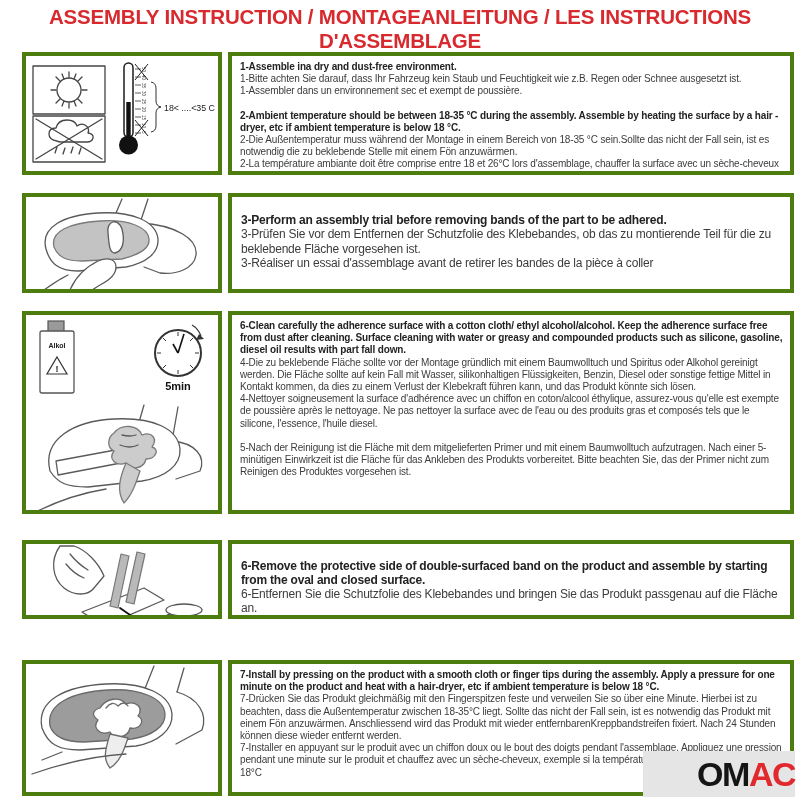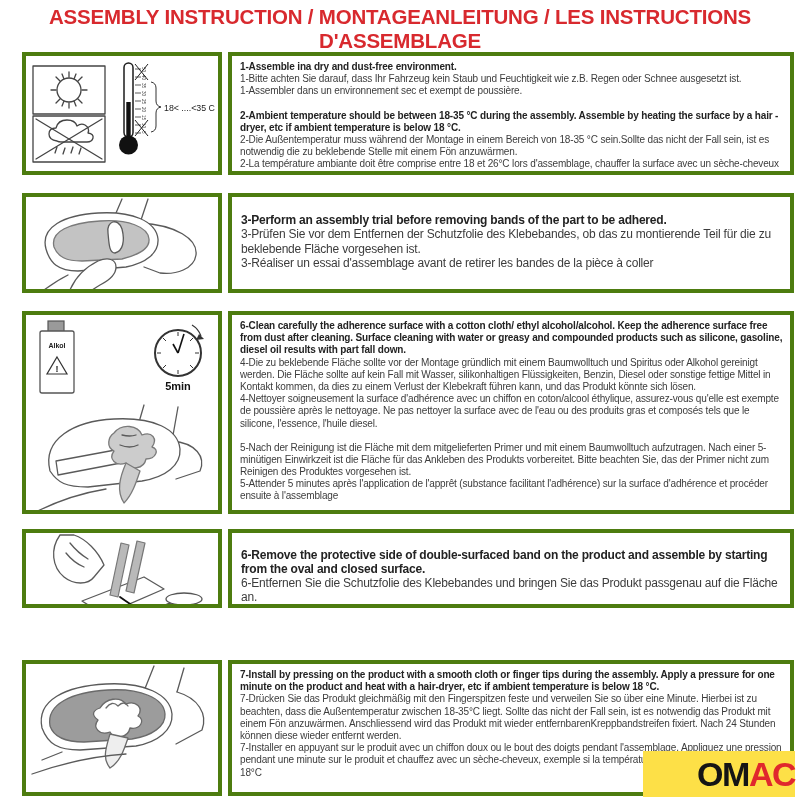--- a/index.html
+++ b/index.html
@@ -4,34 +4,34 @@
 <style>
   html,body{margin:0;padding:0;background:#ffffff;}
   .page{position:relative;width:800px;height:800px;background:#fff;overflow:hidden;
         font-family:"Liberation Sans",sans-serif;-webkit-font-smoothing:antialiased;}
   .title{position:absolute;top:5px;left:0;right:0;text-align:center;
          font-size:20.5px;font-weight:800;letter-spacing:-0.2px;color:#d8292e;margin:0;}
   .row{position:absolute;left:0;right:0;}
   .r1{top:40px;height:135px}
   .r2{top:181px;height:112px}
   .r3{top:299px;height:215px}
-  .r4{top:517px;height:91px}
+  .r4{top:528px;height:91px}
   .r5{top:648px;height:148px}
   .cell{position:absolute;top:0;bottom:0;border:4px solid #4d7c0f;background:#fff;box-sizing:border-box;margin-top:12px;}
   .left{left:22px;width:200px;overflow:hidden;}
   .right{left:228px;width:566px;overflow:hidden;}
   .txt p{margin:0;color:#3c3c3c;}
   .txt .en{font-weight:bold;color:#232323;}
   .small{padding:5px 4px 0 8px;font-size:10px;line-height:1.22;letter-spacing:-0.15px;}
   .big{padding:16px 6px 0 9px;font-size:12px;line-height:1.2;letter-spacing:-0.2px;}
   .sec + .sec{margin-top:12px;}
   svg{display:block;}
   .sketch{stroke:#5a5a5a;stroke-width:1.3;fill:none;stroke-linecap:round;stroke-linejoin:round;}
   .fillw{fill:#ffffff;}
-  .logo{position:absolute;right:5px;bottom:3px;width:152px;height:46px;background:#fde047;
+  .logo{position:absolute;right:5px;bottom:3px;width:152px;height:46px;background:#e5e5e5;
         display:flex;align-items:center;justify-content:flex-end;
         font-weight:900;font-size:34px;letter-spacing:-1.5px;line-height:1;}
   .logo .om{color:#151515;}
   .logo .ac{color:#e0282d;}
 </style>
 </head>
 <body>
 
 <div class="page">
 
@@ -187,21 +187,20 @@
       </svg>
     </div>
     <div class="cell right txt small">
       <div class="sec">
         <p class="en">6-Clean carefully the adherence surface with a cotton cloth/ ethyl alcohol/alcohol. Keep the adherence surface free from dust after cleaning. Surface cleaning with water or greasy and compounded products such as silicone, gasoline, diesel oil results with part fall down.</p>
         <p>4-Die zu beklebende Fläche sollte vor der Montage gründlich mit einem Baumwolltuch und Spiritus oder Alkohol gereinigt werden. Die Fläche sollte auf kein Fall mit Wasser, silikonhaltigen Flüssigkeiten, Benzin, Diesel oder sonstige fettige Mittel in Kontakt kommen, da dies zu einem Verlust der Klebekraft führen kann, und das Produkt könnte sich lösen.</p>
         <p>4-Nettoyer soigneusement la surface d'adhérence avec un chiffon en coton/alcool éthylique, assurez-vous qu'elle est exempte de poussière après le nettoyage. Ne pas nettoyer la surface avec de l'eau ou des produits gras et composés tels que le silicone, l'essence, l'huile diesel.</p>
       </div>
       <div class="sec">
         <p>5-Nach der Reinigung ist die Fläche mit dem mitgelieferten Primer und mit einem Baumwolltuch aufzutragen. Nach einer 5-minütigen Einwirkzeit ist die Fläche für das Ankleben des Produkts vorbereitet. Bitte beachten Sie, das der Primer nicht zum Reinigen des Produktes vorgesehen ist.</p>
-        <p>5-Attender 5 minutes après l'application de l'apprêt (substance facilitant l'adhérence) sur la surface d'adhérence et procéder ensuite à l'assemblage</p>
       </div>
     </div>
   </div>
 
   <div class="row r4">
     <div class="cell left">
       <svg width="196" height="119" viewBox="0 0 196 119">
         <g class="sketch">
           <path class="fillw" d="M34,2 C24,16 26,34 38,44 C48,52 62,52 68,44 L78,32 C72,18 60,6 48,2 Z"></path>
           <path d="M44,10 q8,10 18,16 M40,20 q8,10 18,14"></path>

